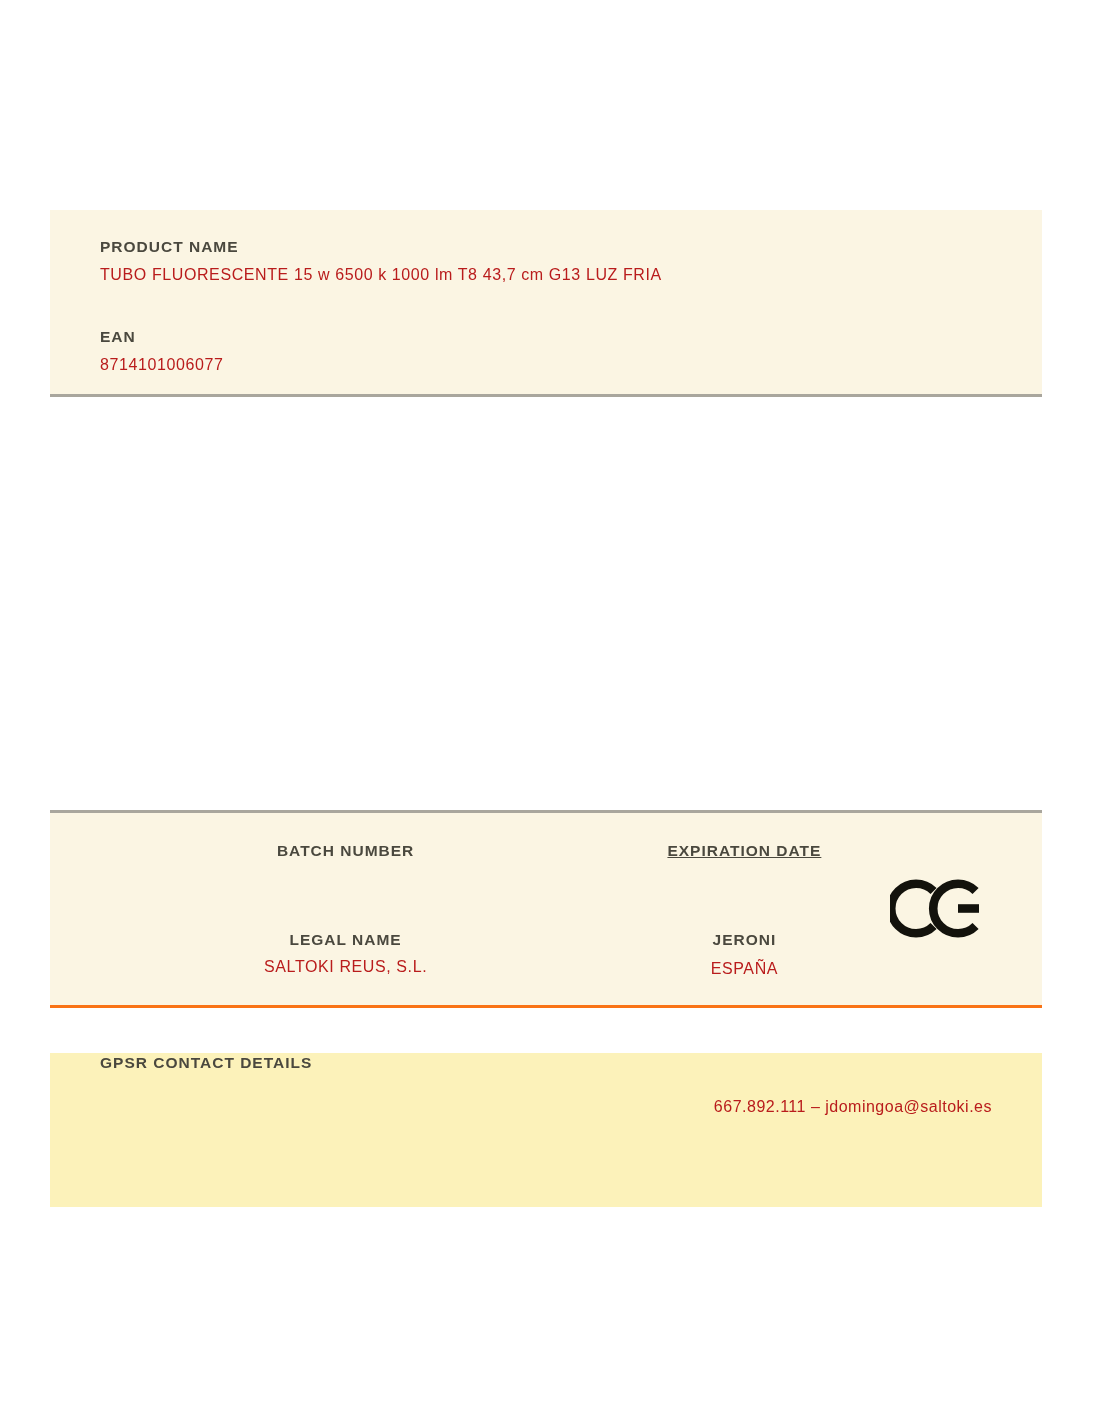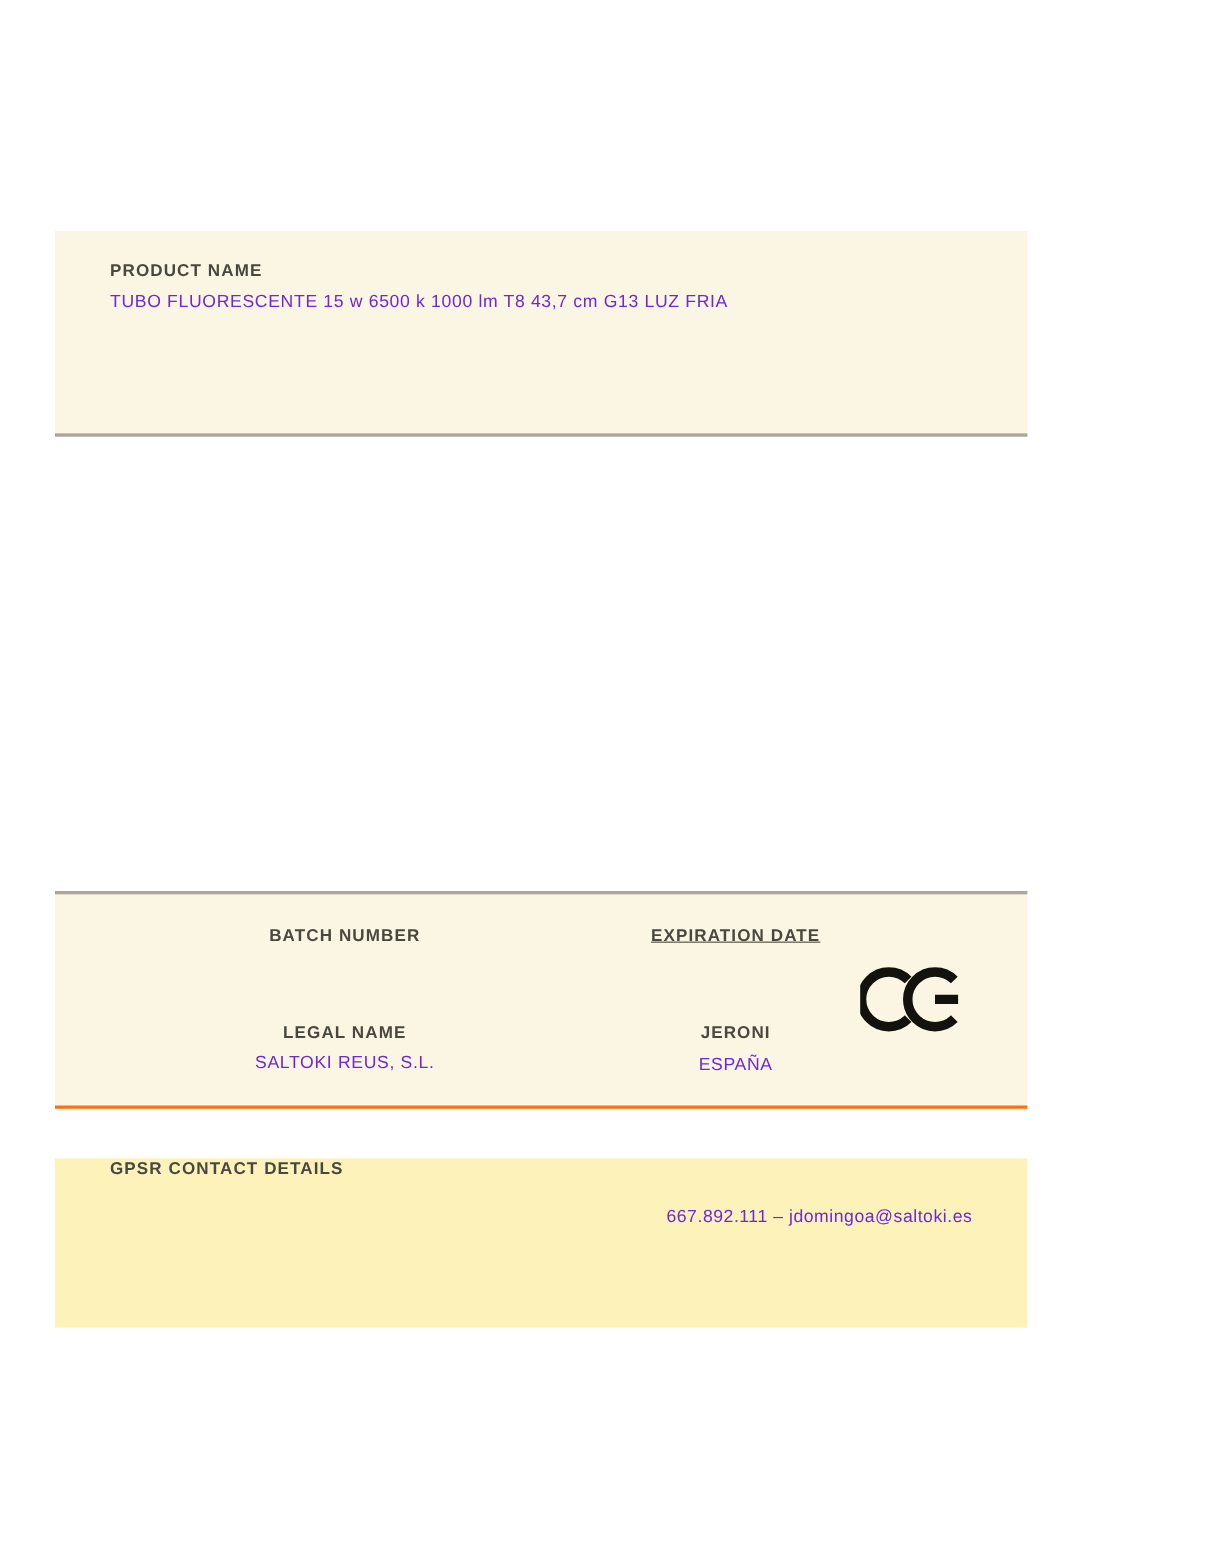--- a/index.html
+++ b/index.html
@@ -6,21 +6,21 @@
   html, body { background: #ffffff; }
   body {
     width: 1100px; height: 1422px;
     position: relative;
     font-family: "Liberation Sans", sans-serif;
     color: #57554b;
   }
   .panel {
     position: absolute;
     left: 50px;
-    width: 884px;
+    width: 992px;
   }
   .panel-top {
     top: 210px;
     height: 187px;
     background: #fbf5e3;
     border-bottom: 3px solid #a9a69d;
     padding: 27px 50px 0 50px;
   }
   .panel-mid {
     top: 810px;
@@ -41,21 +41,21 @@
   .sec-label {
     font-weight: bold;
     font-size: 15.5px;
     letter-spacing: 1px;
     color: #4a483e;
     line-height: 20px;
   }
   .sec-value {
     font-size: 16px;
     letter-spacing: 0.6px;
-    color: #6d28d9;
+    color: #b91c1c;
     line-height: 22px;
   }
   .panel-top .sec-value { margin-top: 7px; }
   .panel-top .gap { margin-top: 41px; }
   .centered {
     position: absolute;
     transform: translateX(-50%);
     white-space: nowrap;
     text-align: center;
   }
@@ -74,20 +74,22 @@
   .gpsr-right .sec-value { line-height: 29px; letter-spacing: 0.5px; }
 </style>
 </head>
 <body>
 
 <div>
 
   <section class="panel panel-top">
     <div class="sec-label">PRODUCT NAME</div>
     <div class="sec-value">TUBO FLUORESCENTE 15 w 6500 k 1000 lm T8 43,7 cm G13 LUZ FRIA</div>
+    <div class="sec-label gap">EAN</div>
+    <div class="sec-value">8714101006077</div>
   </section>
 
   <section class="panel panel-mid">
     <div class="centered sec-label" style="left:29.8%; top:28px;">BATCH NUMBER</div>
     <div class="centered sec-label" style="left:70%; top:28px;text-decoration:underline;">EXPIRATION DATE</div>
 
     <div class="centered sec-label" style="left:29.8%; top:117px;">LEGAL NAME</div>
     <div class="centered sec-value" style="left:29.8%; top:143px;">SALTOKI REUS, S.L.</div>
 
     <div class="centered sec-label" style="left:70%; top:117px;">JERONI</div>

